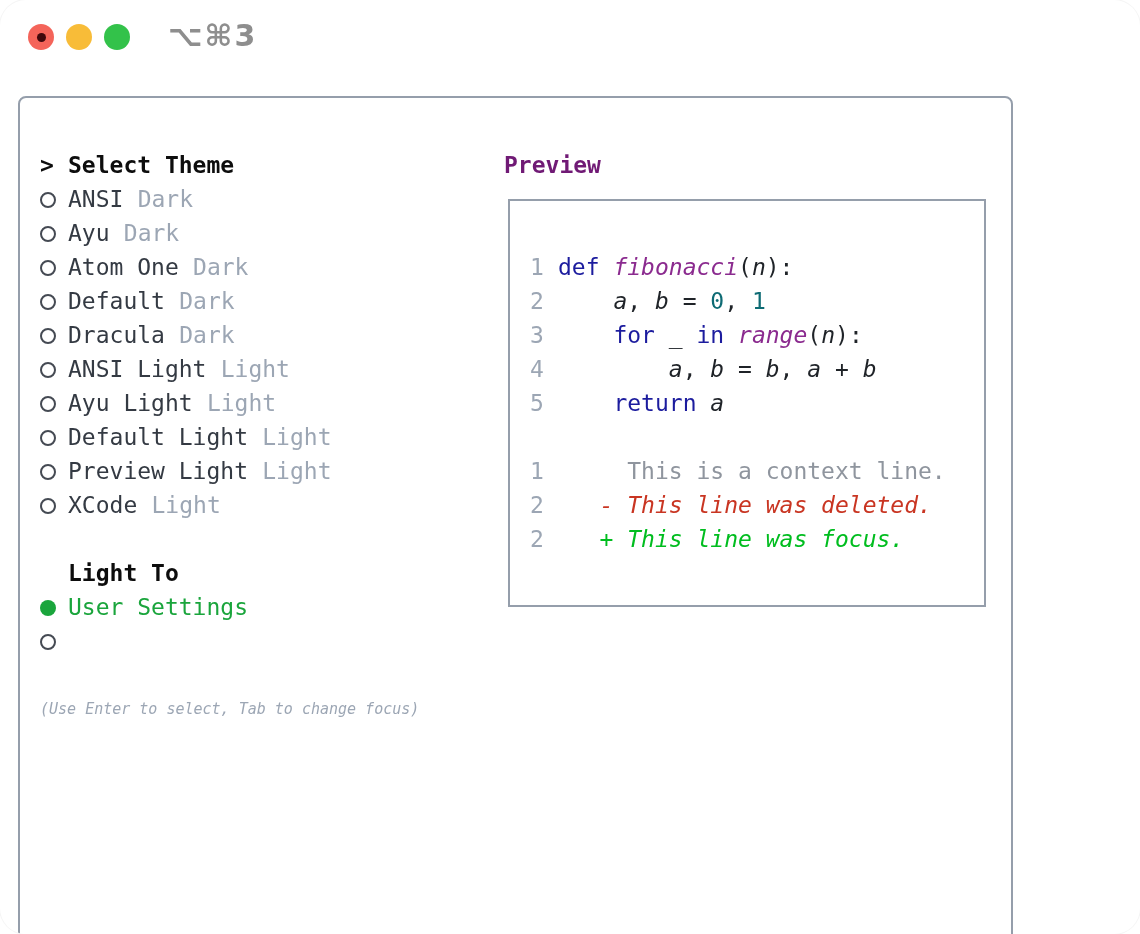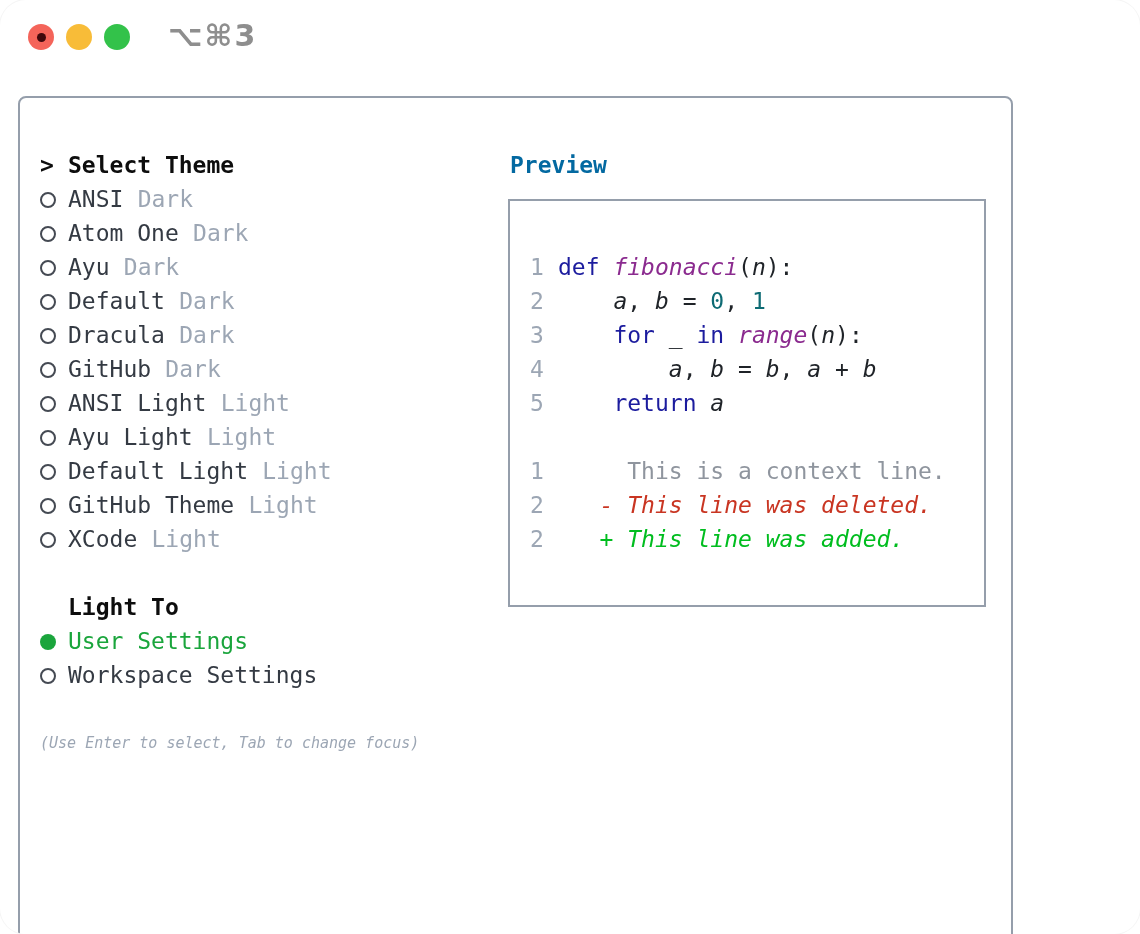--- a/index.html
+++ b/index.html
@@ -50,21 +50,21 @@
   .theme-name { color:#343a43; }
   .theme-row.selected .theme-name { color:var(--green,#1aa53c); }
   .variant { color:var(--dim,#9ca6b4); margin-left:0.62em; }
   .section-label { font-weight:bold; color:#0d0d0d; padding-left:28px; }
   .hint {
     width:450px; font-size:15px; line-height:34px; font-style:italic;
     color:var(--dim,#9ca6b4); white-space:normal;
   }
 
   
-  .preview-title { height:34px; line-height:34px; font-size:23px; font-weight:bold; color:#0369a1; margin-left:8px; }
+  .preview-title { height:34px; line-height:34px; font-size:23px; font-weight:bold; color:#701a75; margin-left:2px; }
   .preview-box {
     margin-top:17px; margin-left:6px; width:478px; height:408px;
     border:2px solid var(--border,#959eab); background:#ffffff;
     padding:49px 0 0 20px; overflow:hidden;
   }
   .code-line { height:34px; line-height:34px; font-size:23px; white-space:pre; color:#1f2328; }
   .gutter { display:inline-block; width:28px; color:var(--dim,#9ca6b4); }
   .tk-kw  { color:var(--kw,#1c1c9e); }
   .tk-fn  { color:var(--fn,#8b2b8f); font-style:italic; }
   .tk-var { color:#1f2328; font-style:italic; }
@@ -89,58 +89,57 @@
   <div class="shortcut">⌥⌘3</div>
 
   <div class="panel">
     <div class="cols">
 
       <div class="left-col">
         <div class="row header-row"><span class="bullet chevron">&gt;</span><span>Select Theme</span></div>
 
         <div id="theme-list">
             <div class="row theme-row"><span class="bullet"><span class="radio"></span></span><span class="theme-name">ANSI</span><span class="variant">Dark</span></div>
+            <div class="row theme-row"><span class="bullet"><span class="radio"></span></span><span class="theme-name">Ayu</span><span class="variant">Dark</span></div>
             <div class="row theme-row"><span class="bullet"><span class="radio"></span></span><span class="theme-name">Atom One</span><span class="variant">Dark</span></div>
-            <div class="row theme-row"><span class="bullet"><span class="radio"></span></span><span class="theme-name">Ayu</span><span class="variant">Dark</span></div>
             <div class="row theme-row"><span class="bullet"><span class="radio"></span></span><span class="theme-name">Default</span><span class="variant">Dark</span></div>
             <div class="row theme-row"><span class="bullet"><span class="radio"></span></span><span class="theme-name">Dracula</span><span class="variant">Dark</span></div>
-            <div class="row theme-row"><span class="bullet"><span class="radio"></span></span><span class="theme-name">GitHub</span><span class="variant">Dark</span></div>
             <div class="row theme-row"><span class="bullet"><span class="radio"></span></span><span class="theme-name">ANSI Light</span><span class="variant">Light</span></div>
             <div class="row theme-row"><span class="bullet"><span class="radio"></span></span><span class="theme-name">Ayu Light</span><span class="variant">Light</span></div>
             <div class="row theme-row"><span class="bullet"><span class="radio"></span></span><span class="theme-name">Default Light</span><span class="variant">Light</span></div>
-            <div class="row theme-row"><span class="bullet"><span class="radio"></span></span><span class="theme-name">GitHub Theme</span><span class="variant">Light</span></div>
+            <div class="row theme-row"><span class="bullet"><span class="radio"></span></span><span class="theme-name">Preview Light</span><span class="variant">Light</span></div>
             <div class="row theme-row"><span class="bullet"><span class="radio"></span></span><span class="theme-name">XCode</span><span class="variant">Light</span></div>
           </div>
 
         <div class="row"></div>
 
         <div class="row section-label">Light To</div>
 
         <div id="apply-list">
             <div class="row theme-row selected"><span class="bullet"><span class="radio selected"></span></span><span class="theme-name">User Settings</span></div>
-            <div class="row theme-row"><span class="bullet"><span class="radio"></span></span><span class="theme-name">Workspace Settings</span></div>
+            <div class="row theme-row"><span class="bullet"><span class="radio"></span></span></div>
           </div>
 
         <div class="row"></div>
 
         <div class="hint">(Use Enter to select, Tab to change focus)</div>
       </div>
 
       <div class="right-col">
         <div class="preview-title">Preview</div>
         <div class="preview-box">
           <div id="code-lines">
               <div class="code-line"><span class="gutter">1</span><span class="code-content"><span class="tk-kw">def</span><span class="tk-pun"> </span><span class="tk-fn">fibonacci</span><span class="tk-pun">(</span><span class="tk-var">n</span><span class="tk-pun">):</span></span></div>
               <div class="code-line"><span class="gutter">2</span><span class="code-content"><span class="tk-pun">    </span><span class="tk-var">a</span><span class="tk-pun">, </span><span class="tk-var">b</span><span class="tk-pun"> = </span><span class="tk-num">0</span><span class="tk-pun">, </span><span class="tk-num">1</span></span></div>
               <div class="code-line"><span class="gutter">3</span><span class="code-content"><span class="tk-pun">    </span><span class="tk-kw">for</span><span class="tk-pun"> </span><span class="tk-var">_</span><span class="tk-pun"> </span><span class="tk-kw">in</span><span class="tk-pun"> </span><span class="tk-fn">range</span><span class="tk-pun">(</span><span class="tk-var">n</span><span class="tk-pun">):</span></span></div>
               <div class="code-line"><span class="gutter">4</span><span class="code-content"><span class="tk-pun">        </span><span class="tk-var">a</span><span class="tk-pun">, </span><span class="tk-var">b</span><span class="tk-pun"> = </span><span class="tk-var">b</span><span class="tk-pun">, </span><span class="tk-var">a</span><span class="tk-pun"> + </span><span class="tk-var">b</span></span></div>
               <div class="code-line"><span class="gutter">5</span><span class="code-content"><span class="tk-pun">    </span><span class="tk-kw">return</span><span class="tk-pun"> </span><span class="tk-var">a</span></span></div>
               <div class="code-line"><span class="gutter"></span><span class="code-content"></span></div>
               <div class="code-line"><span class="gutter">1</span><span class="code-content"><span class="tk-ctx">     This is a context line.</span></span></div>
               <div class="code-line"><span class="gutter">2</span><span class="code-content"><span class="tk-del">   - This line was deleted.</span></span></div>
-              <div class="code-line"><span class="gutter">2</span><span class="code-content"><span class="tk-add">   + This line was added.</span></span></div>
+              <div class="code-line"><span class="gutter">2</span><span class="code-content"><span class="tk-add">   + This line was focus.</span></span></div>
             </div>
         </div>
       </div>
 
     </div>
   </div>
 </div>
 
 </body></html>

